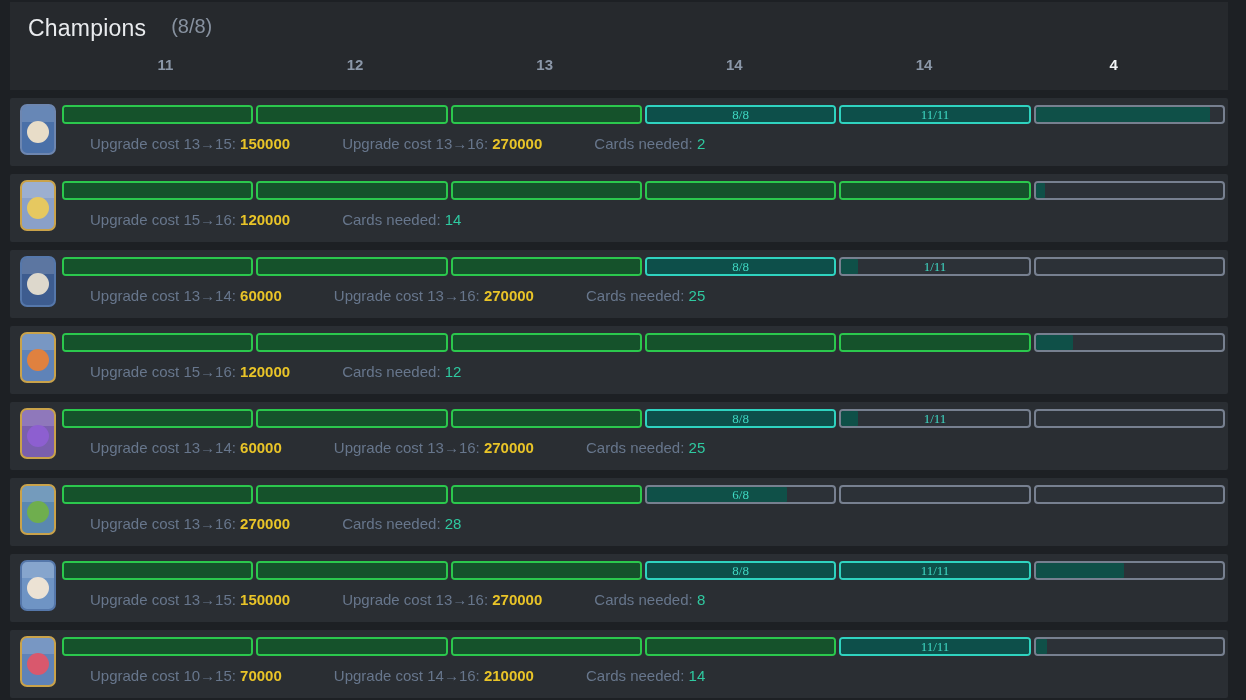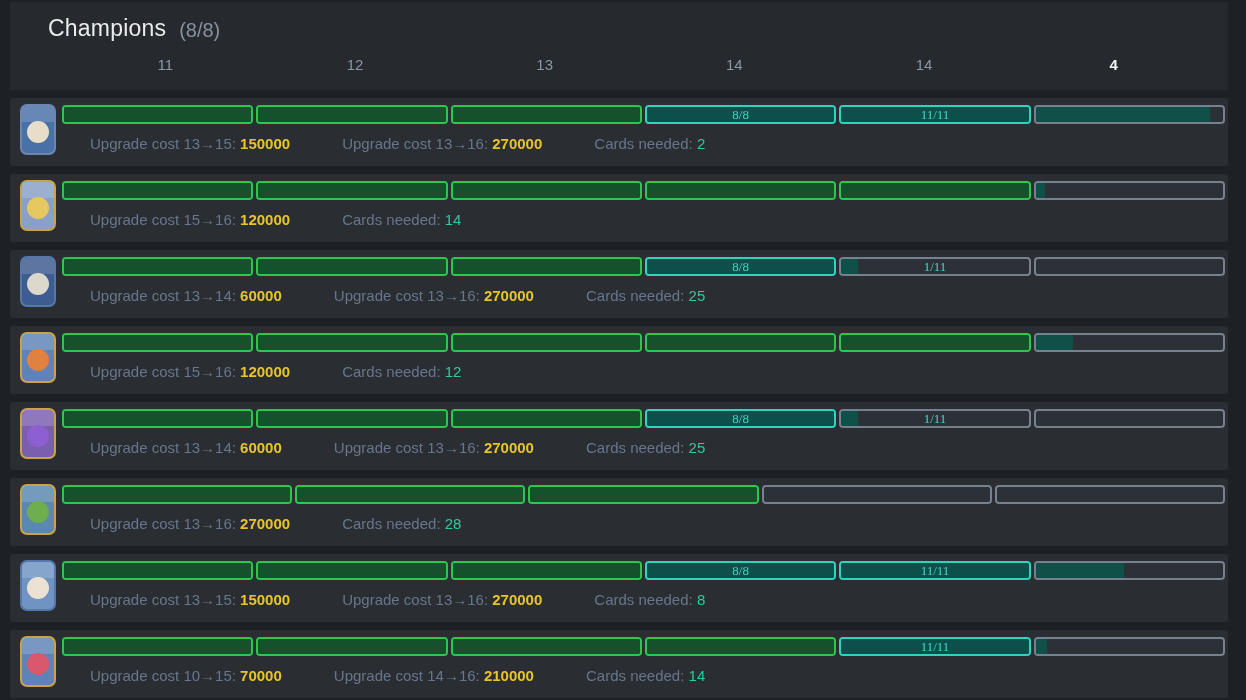--- a/index.html
+++ b/index.html
@@ -15,25 +15,25 @@
   html,body{width:1246px;height:700px;overflow:hidden;}
   body{
     background:var(--page-bg);
     font-family:"Liberation Sans","DejaVu Sans",sans-serif;
     -webkit-font-smoothing:antialiased;
   }
   .header{
     height:88px;margin:2px 18px 0 10px;background:var(--header-bg);
     padding:13px 0 0 18px;
   }
-  .title-line{display:flex;align-items:flex-end;gap:13px;margin-left:20px;}
+  .title-line{display:flex;align-items:flex-start;gap:25px;}
   .title{color:var(--title-color);font-size:23px;letter-spacing:.2px;}
   .count{color:var(--count-color);font-size:20px;}
   .cols{display:flex;gap:3px;padding:14px 21px 0 44px;}
-  .col-label{flex:1;text-align:center;color:var(--column-color);font-size:15px;}
+  .col-label{flex:1;text-align:center;color:var(--column-color);font-size:15px;font-weight:bold;}
   .col-label.active{color:var(--column-active-color);font-weight:600;}
   .list{margin-top:8px;}
   .row{
     position:relative;height:68px;background:var(--row-bg);
     margin:0 18px 8px 10px;border-radius:2px;
   }
   .champ-icon{
     position:absolute;left:10px;top:6px;width:36px;height:51px;
     border:2px solid;border-radius:7px;overflow:hidden;
   }
@@ -256,20 +256,24 @@
         <div class="bar complete">
           <div class="fill" style="width: 100%;"></div>
         </div>
         <div class="bar complete">
           <div class="fill" style="width: 100%;"></div>
         </div>
         <div class="bar complete">
           <div class="fill" style="width: 100%;"></div>
         </div>
         <div class="bar progress">
+          <div class="fill" style="width: 75%;"></div>
+          <span class="bar-label">6/8</span>
+        </div>
+        <div class="bar progress">
           <div class="fill" style="width: 0%;"></div>
         </div>
         <div class="bar progress">
           <div class="fill" style="width: 0%;"></div>
         </div>
       </div>
     <div class="row-stats">
         <span class="stat"><span class="stat-label">Upgrade cost 13→16: </span><span class="stat-value cost">270000</span></span>
         <span class="stat"><span class="stat-label">Cards needed: </span><span class="stat-value cards">28</span></span>
       </div>

